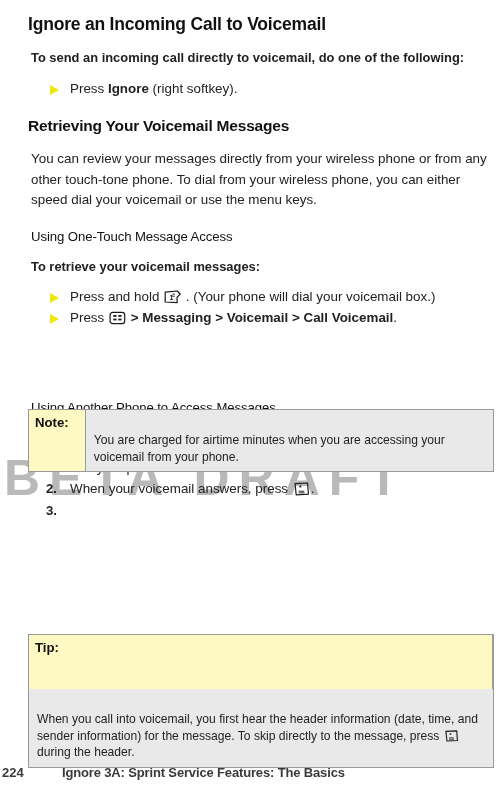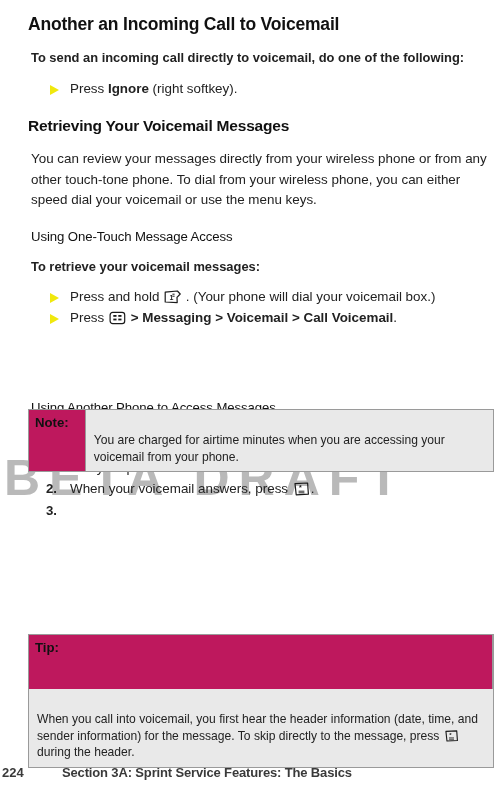--- a/index.html
+++ b/index.html
@@ -131,21 +131,21 @@
     position: absolute;
     left: 28px;
     width: 466px;
     border: 1px solid #9a9a9a;
     background: #e9e9e9;
     box-sizing: border-box;
     display: flex;
     z-index: 3;
   }
   .callout-label {
-    background: #be185d;
+    background: #fef9c3;
     flex: 0 0 54px;
     border-right: 1px solid #9a9a9a;
     font-weight: bold;
     font-size: 13.2px;
     color: #111;
     padding: 4px 16px 4px 6px;
     box-sizing: border-box;
     line-height: 18px;
   }
   .callout-body {
@@ -195,21 +195,21 @@
 </style>
 </head>
 <body>
 
 <div class="watermark">BETA DRAFT</div>
 
 <div class="page">
 
   <div class="sp-10"></div>
 
-  <h1 class="h1">Another an Incoming Call to Voicemail</h1>
+  <h1 class="h1">Ignore an Incoming Call to Voicemail</h1>
   <div class="sp-12"></div>
   <p class="body-text bold">To send an incoming call directly to voicemail, do one of the following:</p>
   <div class="sp-10"></div>
   <ul class="bullet-list">
     <li class="bullet-item">
       <span class="bullet-marker"></span>
       <span>Press </span><b>Ignore</b><span> (right softkey).</span>
     </li>
   </ul>
 
@@ -285,14 +285,14 @@
   <div class="callout-body"><span>When you call into voicemail, you first hear the header information (date, time, and sender information) for the message. To skip directly to the message, press </span><span class="key-icon" style="vertical-align:-2px;width:15px;height:12px;"><svg width="15" height="12" viewBox="0 0 17 14">
           <path d="M2.0 1.6 L14.6 1.0 L15.4 12.2 L3.2 12.8 Z" fill="none" stroke="#1a1a1a" stroke-width="1.3" stroke-linejoin="round"></path>
           <text x="6.0" y="7.6" font-family="'Liberation Sans',sans-serif" font-size="7" font-weight="bold" fill="#1a1a1a">*</text>
           <line x1="5.6" y1="9.2" x2="11.4" y2="9.2" stroke="#1a1a1a" stroke-width="0.9"></line>
           <line x1="5.6" y1="10.8" x2="11.4" y2="10.8" stroke="#1a1a1a" stroke-width="0.9"></line>
         </svg></span><span> during the header.</span></div>
 </div>
 
 <div class="footer">
   <span class="footer-page-number">224</span>
-  <span class="footer-section">Section 3A: Sprint Service Features: The Basics</span>
+  <span class="footer-section">Ignore 3A: Sprint Service Features: The Basics</span>
 </div>
 
 </body></html>

